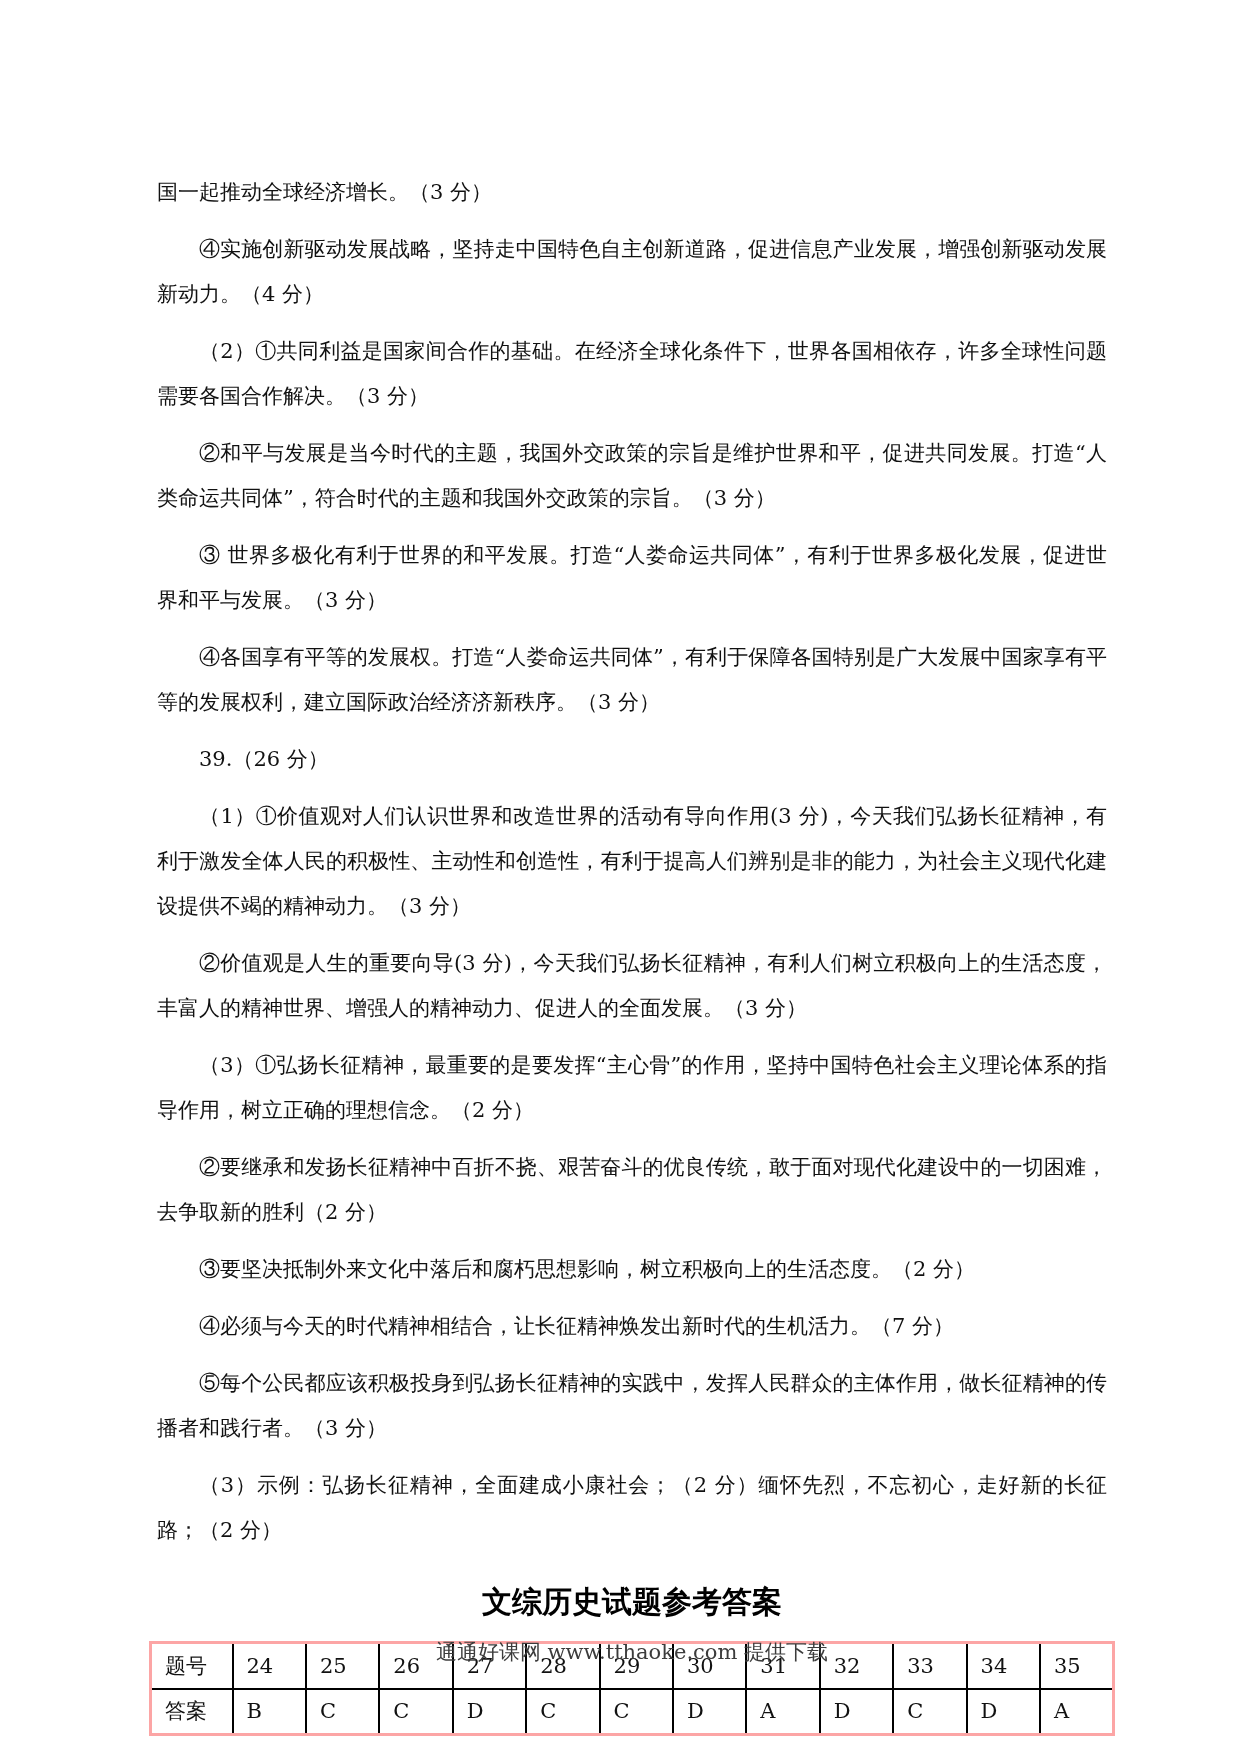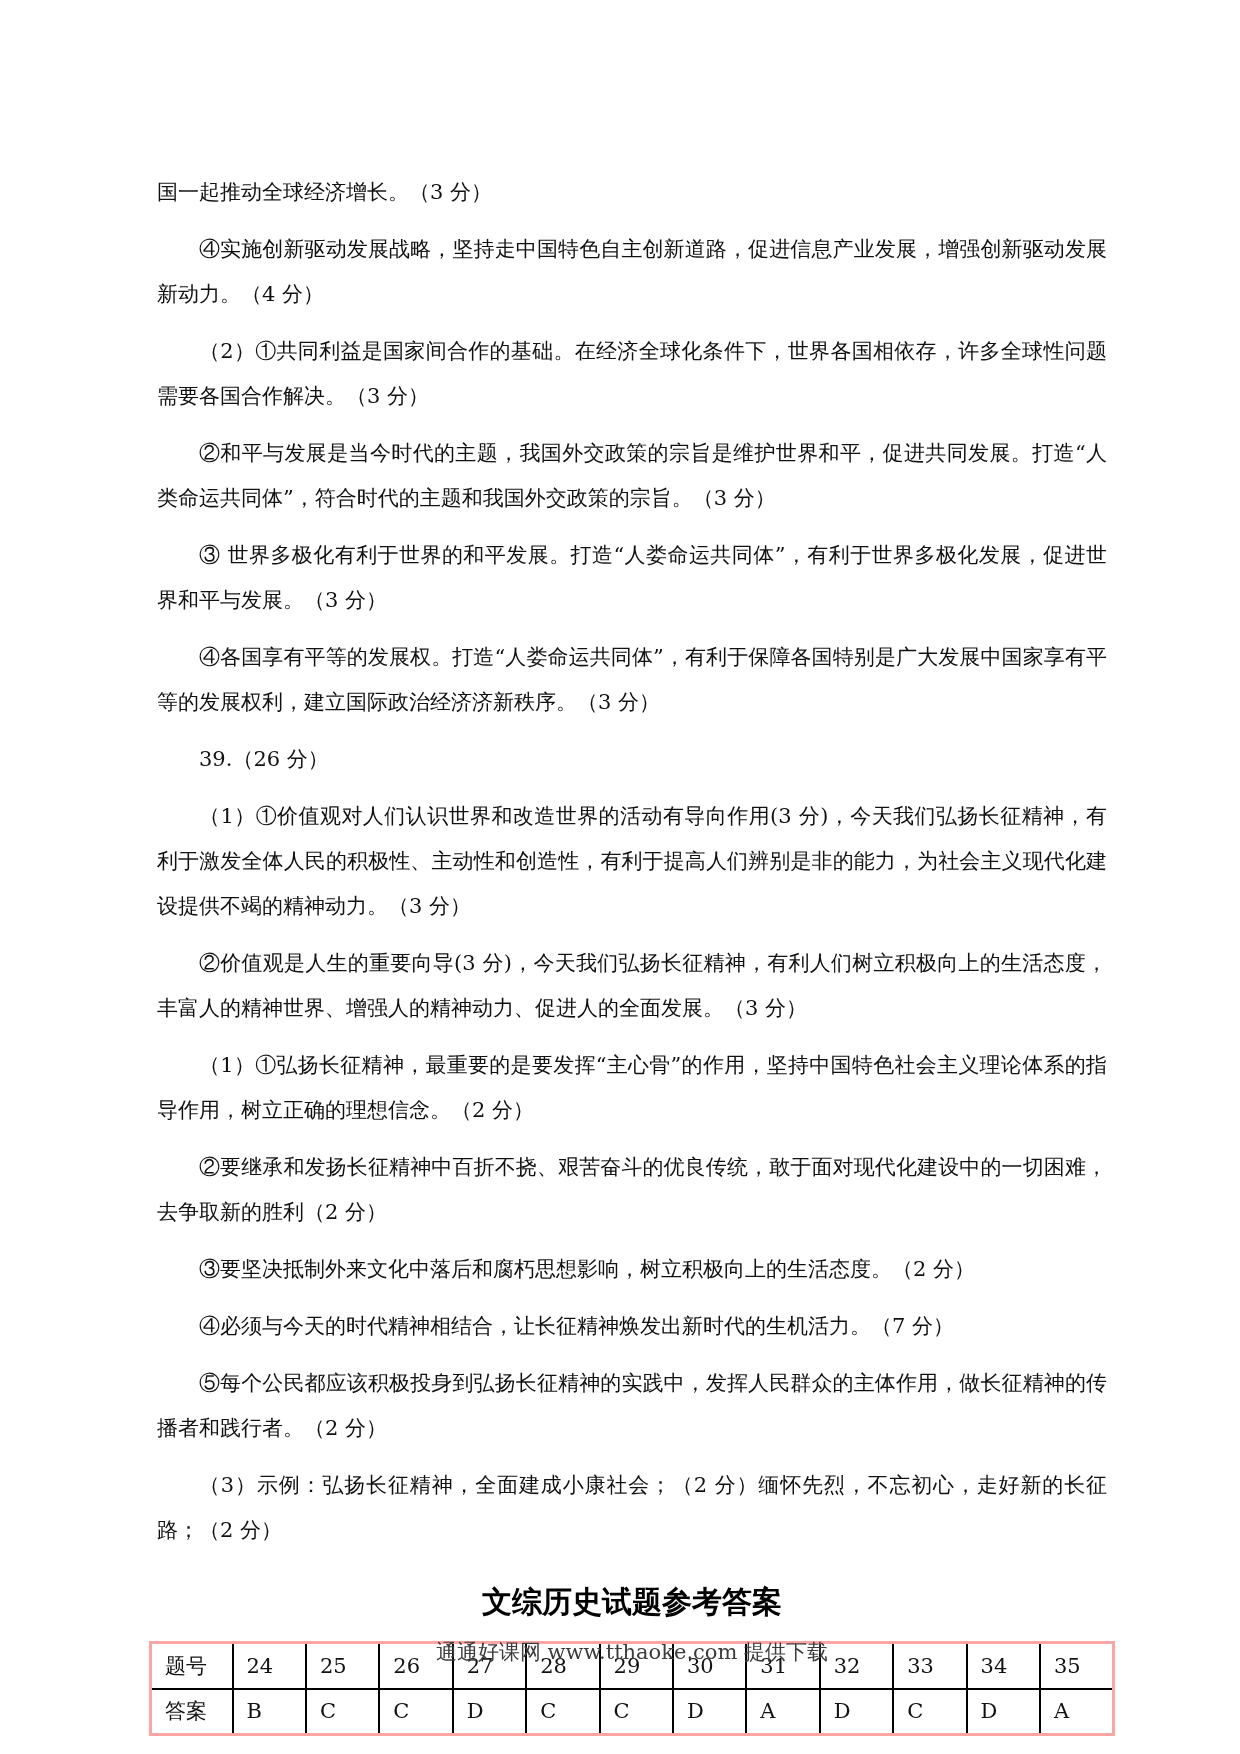--- a/index.html
+++ b/index.html
@@ -77,25 +77,25 @@
     <div>
       <p class="para no-indent">国一起推动全球经济增长。（3 分）</p>
         <p class="para">④实施创新驱动发展战略，坚持走中国特色自主创新道路，促进信息产业发展，增强创新驱动发展新动力。（4 分）</p>
         <p class="para">（2）①共同利益是国家间合作的基础。在经济全球化条件下，世界各国相依存，许多全球性问题需要各国合作解决。（3 分）</p>
         <p class="para">②和平与发展是当今时代的主题，我国外交政策的宗旨是维护世界和平，促进共同发展。打造“人类命运共同体”，符合时代的主题和我国外交政策的宗旨。（3 分）</p>
         <p class="para">③ 世界多极化有利于世界的和平发展。打造“人娄命运共同体”，有利于世界多极化发展，促进世界和平与发展。（3 分）</p>
         <p class="para">④各国享有平等的发展权。打造“人娄命运共同体”，有利于保障各国特别是广大发展中国家享有平等的发展权利，建立国际政治经济济新秩序。（3 分）</p>
         <p class="para">39.（26 分）</p>
         <p class="para">（1）①价值观对人们认识世界和改造世界的活动有导向作用(3 分)，今天我们弘扬长征精神，有利于激发全体人民的积极性、主动性和创造性，有利于提高人们辨别是非的能力，为社会主义现代化建设提供不竭的精神动力。（3 分）</p>
         <p class="para">②价值观是人生的重要向导(3 分)，今天我们弘扬长征精神，有利人们树立积极向上的生活态度，丰富人的精神世界、增强人的精神动力、促进人的全面发展。（3 分）</p>
-        <p class="para">（1）①弘扬长征精神，最重要的是要发挥“主心骨”的作用，坚持中国特色社会主义理论体系的指导作用，树立正确的理想信念。（2 分）</p>
+        <p class="para">（3）①弘扬长征精神，最重要的是要发挥“主心骨”的作用，坚持中国特色社会主义理论体系的指导作用，树立正确的理想信念。（2 分）</p>
         <p class="para">②要继承和发扬长征精神中百折不挠、艰苦奋斗的优良传统，敢于面对现代化建设中的一切困难，去争取新的胜利（2 分）</p>
         <p class="para">③要坚决抵制外来文化中落后和腐朽思想影响，树立积极向上的生活态度。（2 分）</p>
         <p class="para">④必须与今天的时代精神相结合，让长征精神焕发出新时代的生机活力。（7 分）</p>
-        <p class="para">⑤每个公民都应该积极投身到弘扬长征精神的实践中，发挥人民群众的主体作用，做长征精神的传播者和践行者。（2 分）</p>
+        <p class="para">⑤每个公民都应该积极投身到弘扬长征精神的实践中，发挥人民群众的主体作用，做长征精神的传播者和践行者。（3 分）</p>
         <p class="para">（3）示例：弘扬长征精神，全面建成小康社会；（2 分）缅怀先烈，不忘初心，走好新的长征路；（2 分）</p>
     </div>
 
     <h1 class="section-title">文综历史试题参考答案</h1>
 
     <table class="answer-table">
       <tbody>
           <tr>
         <td class="label-cell">题号</td>
         <td>24</td>

